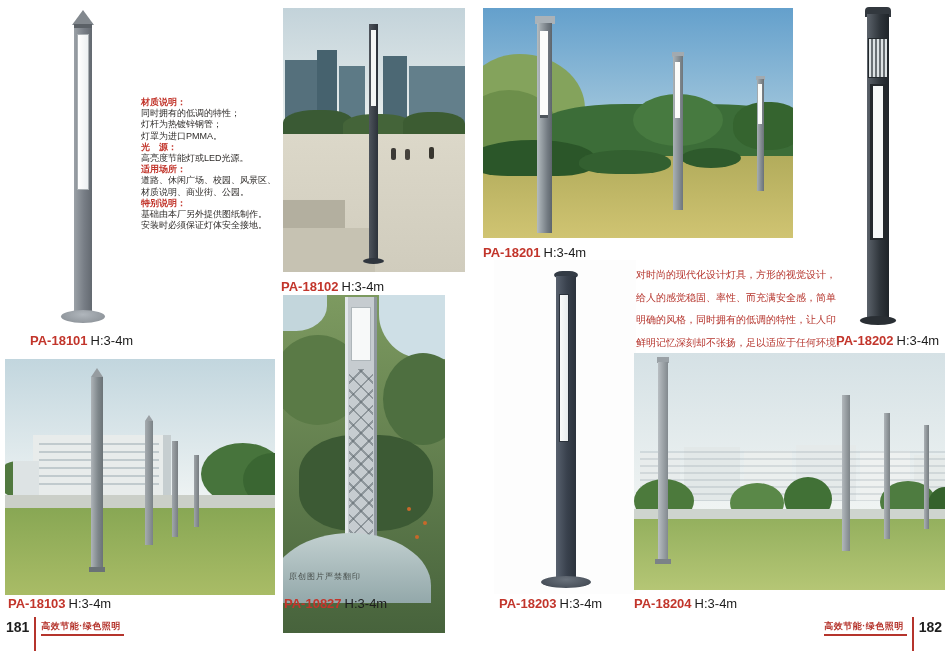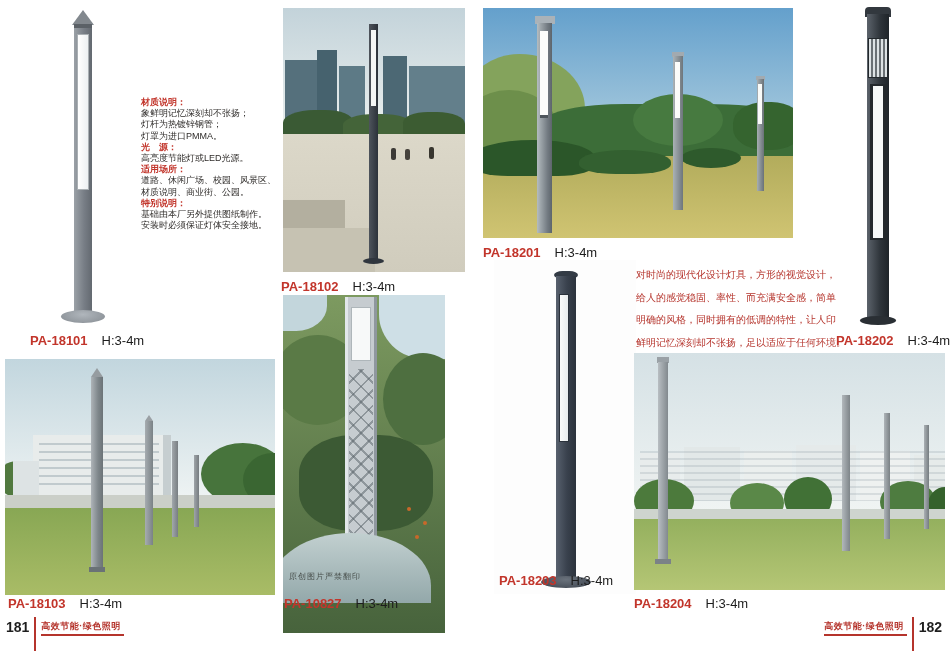--- a/index.html
+++ b/index.html
@@ -3,21 +3,21 @@
 <meta charset="utf-8">
 <style>
   *{margin:0;padding:0;box-sizing:border-box}
   html,body{background:#ffffff}
   #page{position:relative;width:950px;height:651px;background:#ffffff;overflow:hidden;
         font-family:"Liberation Sans",sans-serif;}
   .abs{position:absolute}
   .photo{position:absolute;overflow:hidden}
   .plabel{position:absolute;white-space:nowrap;font-size:13px;line-height:15px}
   .plabel .model{color:#c2352b;font-weight:bold}
-  .plabel .hval{color:#1d1d1d;margin-left:14px}
+  .plabel .hval{color:#1d1d1d;margin-left:3px}
   .specs{position:absolute;left:141px;top:97px;font-size:9px;line-height:11.2px;
          color:#2f2c2a;white-space:nowrap}
   .spec-title{color:#c2352b;font-weight:bold}
   .desc{position:absolute;left:626px;top:264px;font-size:10px;line-height:22.6px;
         color:#b5342c;white-space:nowrap}
   .footer{position:absolute;top:617px;display:flex;align-items:flex-start}
   .pgnum{font-size:14px;font-weight:bold;color:#1e1e1e;line-height:1;padding-top:3px}
   .vline{display:inline-block;width:2px;height:34px;background:#b5342c;margin:0 5px}
   .slogan{font-size:9px;font-weight:bold;color:#b5342c;letter-spacing:0.5px;line-height:1;
           padding:5px 3px 3px 0;border-bottom:2px solid #b5342c}
@@ -34,21 +34,21 @@
     <div class="abs" style="left:46px;top:26px;width:18px;height:290px;background:linear-gradient(90deg,#9ba1a7,#787e86 55%,#636970)"></div>
     <div class="abs" style="left:49px;top:32px;width:12px;height:156px;background:linear-gradient(90deg,#ffffff,#edf0f2);border:1px solid #a9afb3"></div>
     <div class="abs" style="left:33px;top:308px;width:44px;height:13px;background:radial-gradient(ellipse at 50% 35%,#b0b6bc,#858b91);border-radius:50%"></div>
   </div>
   <div class="plabel" style="left:30px;top:333px">
     <span class="model">PA-18101</span><span class="hval">H:3-4m</span>
   </div>
 
   <div class="specs">
     <div class="spec-title">材质说明：</div>
-    <div>象鲜明记忆深刻却不张扬；</div>
+    <div>同时拥有的低调的特性；</div>
     <div>灯杆为热镀锌钢管；</div>
     <div>灯罩为进口PMMA。</div>
     <div class="spec-title">光　源：</div>
     <div>高亮度节能灯或LED光源。</div>
     <div class="spec-title">适用场所：</div>
     <div>道路、休闲广场、校园、风景区、</div>
     <div>材质说明、商业街、公园。</div>
     <div class="spec-title">特别说明：</div>
     <div>基础由本厂另外提供图纸制作。</div>
     <div>安装时必须保证灯体安全接地。</div>
@@ -162,21 +162,21 @@
   <div class="plabel" style="left:284px;top:596px">
     <span class="model">PA-10827</span><span class="hval">H:3-4m</span>
   </div>
 
   <div class="photo" style="left:494px;top:260px;width:142px;height:334px;background:#fdfdfd">
     <div class="abs" style="left:60px;top:11px;width:24px;height:8px;background:#333b45;border-radius:50% / 70%"></div>
     <div class="abs" style="left:62px;top:16px;width:20px;height:304px;background:linear-gradient(90deg,#58616e,#39414d 55%,#2c333d)"></div>
     <div class="abs" style="left:65px;top:34px;width:10px;height:148px;background:linear-gradient(90deg,#fafbfb,#e8ecee);border:1px solid #2a313b"></div>
     <div class="abs" style="left:47px;top:316px;width:50px;height:12px;background:radial-gradient(ellipse at 50% 30%,#6a727c,#3c434d);border-radius:50%"></div>
   </div>
-  <div class="plabel" style="left:499px;top:573px">
+  <div class="plabel" style="left:499px;top:596px">
     <span class="model">PA-18203</span><span class="hval">H:3-4m</span>
   </div>
 
   <div class="photo" style="left:634px;top:353px;width:311px;height:237px">
     <div class="abs" style="left:0;top:0;width:311px;height:158px;background:linear-gradient(#d5e1e5,#f0f4f3)"></div>
     <div class="abs" style="left:6px;top:100px;width:40px;height:48px;background:#e8ecec"></div>
     <div class="abs" style="left:50px;top:94px;width:56px;height:54px;background:#e2e8e8"></div>
     <div class="abs" style="left:110px;top:98px;width:48px;height:50px;background:#ebefee"></div>
     <div class="abs" style="left:162px;top:92px;width:60px;height:56px;background:#e5eaea"></div>
     <div class="abs" style="left:226px;top:98px;width:50px;height:50px;background:#eef1f0"></div>

